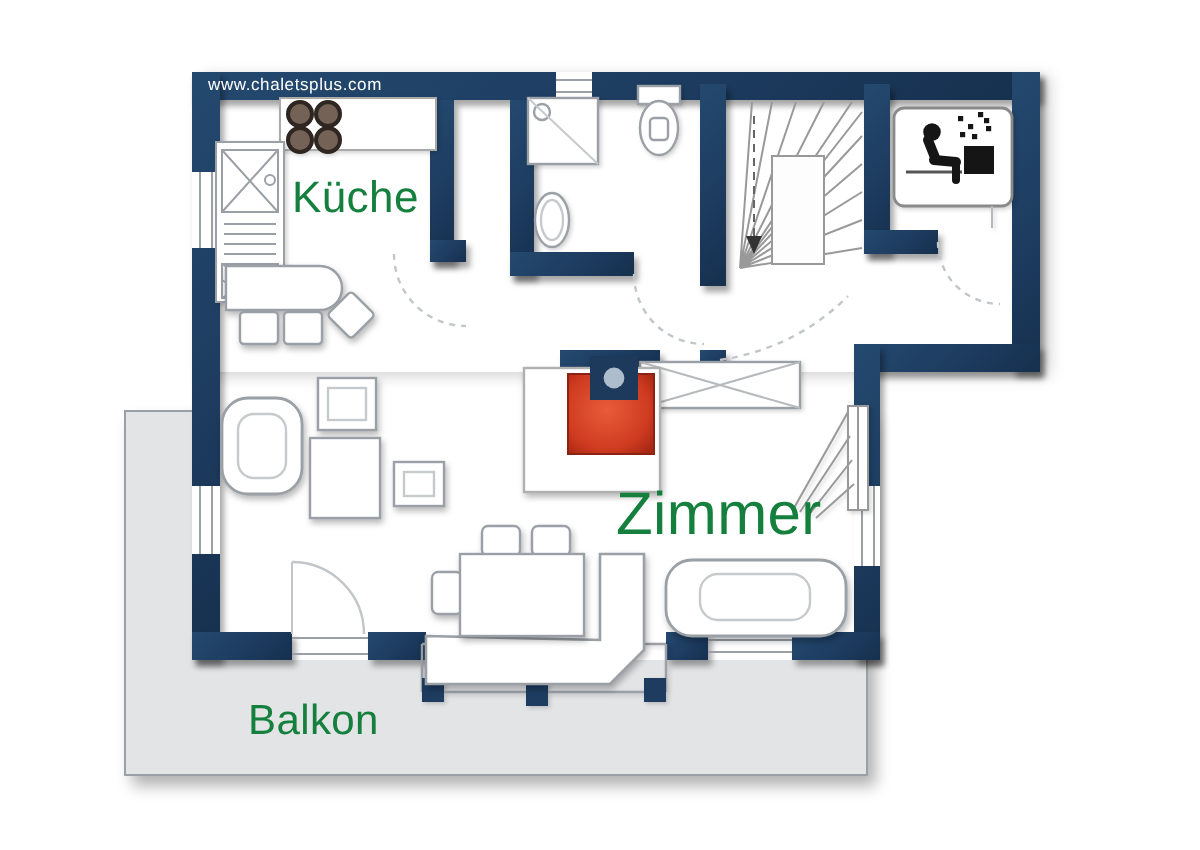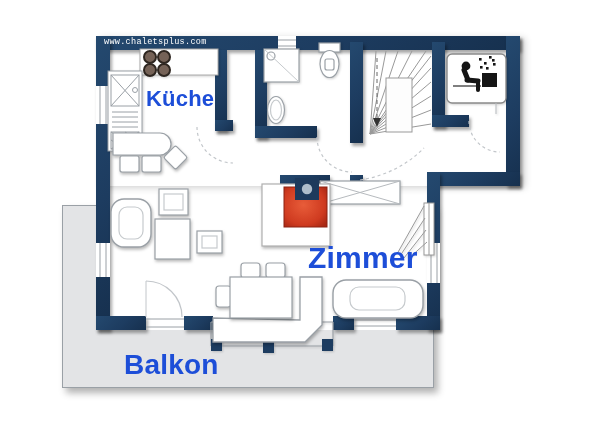--- a/index.html
+++ b/index.html
@@ -1,32 +1,32 @@
 <!DOCTYPE html>
 <html><head>
 <meta charset="utf-8">
 <style>
   html,body{margin:0;padding:0;background:#fff;}
   #stage{position:relative;width:600px;height:425px;background:#fff;overflow:hidden;
          font-family:"Liberation Sans",sans-serif;}
-  .abs{position:absolute;font-family:Liberation Mono, monospace;}
+  .abs{position:absolute;}
   
   #balcony{left:62px;top:205px;width:370px;height:181px;background:#e3e4e6;
            border:1px solid #9aa0a6;box-shadow:4px 5px 7px rgba(0,0,0,.30);z-index:1;}
   
   .floor{background:#fff;z-index:2;}
   #floor-upper{left:96px;top:36px;width:424px;height:150px;box-shadow:5px 2px 7px rgba(0,0,0,.18);}
   #floor-lower{left:96px;top:36px;width:344px;height:294px;}
   
   .wall{background:linear-gradient(135deg,#24496f 0%,#1d3c60 55%,#16304e 100%);
         box-shadow:2px 3px 3px rgba(0,0,0,.35);z-index:3;}
   
   .win{background:#fff;z-index:4;}
   #art{position:absolute;left:0;top:0;z-index:5;}
-  .lbl{position:absolute;z-index:6;color:#1d4ed8;letter-spacing:.2px;font-weight:bold;}
+  .lbl{position:absolute;z-index:6;color:#15803d;letter-spacing:.2px;}
   #wm{left:104px;top:37px;font-size:8.5px;color:#fff;letter-spacing:.3px;z-index:6;}
   .shadowed{filter:drop-shadow(1.5px 2px 1.5px rgba(0,0,0,.28));}
   .thin  {filter:drop-shadow(1px 1px 1px rgba(0,0,0,.18));}
 </style>
 </head>
 <body>
 
 <div id="stage">
 
   <div id="balcony" class="abs"></div>
@@ -203,14 +203,14 @@
         <rect x="486" y="67" width="2.6" height="2.6"></rect>
           <rect x="480" y="66" width="2.6" height="2.6"></rect>
         <rect x="492" y="59" width="2.6" height="2.6"></rect>
       </g>
     </g>
   </svg>
 
   <div id="wm" class="abs">www.chaletsplus.com</div>
   <div class="lbl" style="left:146px;top:86px;font-size:22px">Küche</div>
   <div class="lbl" style="left:308px;top:241px;font-size:30px">Zimmer</div>
-  <div class="lbl" style="left:124px;top:349px;font-size:28px">Balkon</div>
+  <div class="lbl" style="left:124px;top:349px;font-size:21px">Balkon</div>
 </div>
 
 </body></html>

